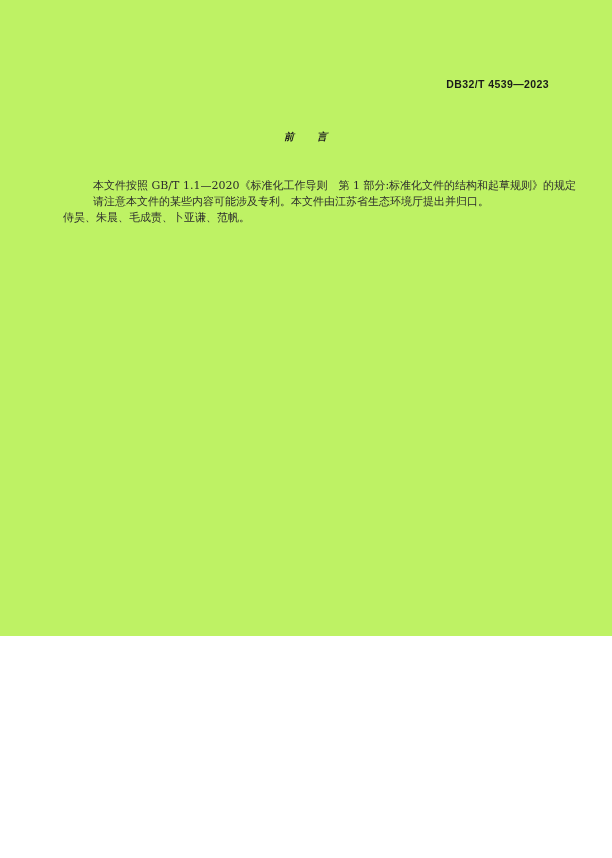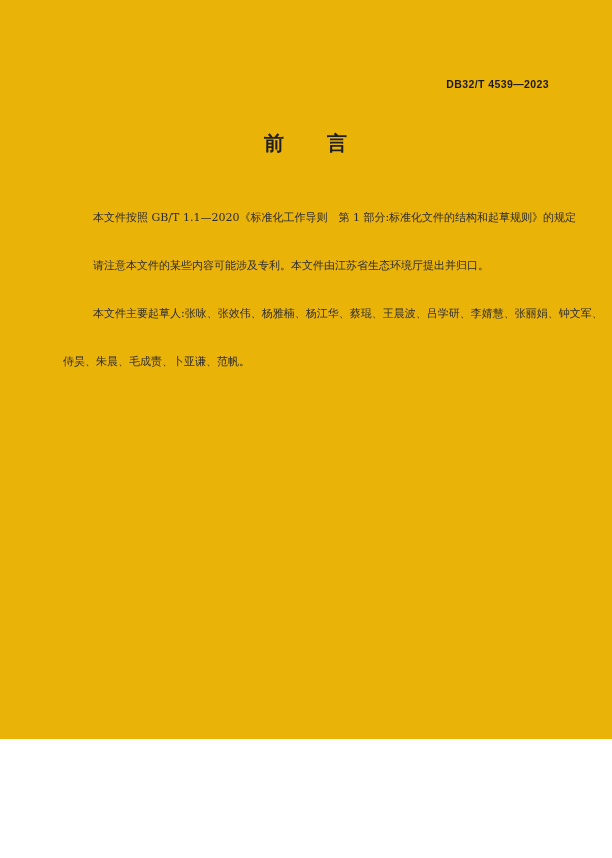--- a/index.html
+++ b/index.html
@@ -3,22 +3,22 @@
 <meta charset="utf-8">
 <style>
   html, body {
     margin: 0;
     padding: 0;
     background: #ffffff;
   }
   .page {
     position: relative;
     width: 612px;
-    height: 739px;
-    background: #eab308;
+    height: 636px;
+    background: #bef264;
     overflow: hidden;
     color: #2d2d2d;
   }
   .doc-number {
     position: absolute;
     top: 78px;
     right: 63px;
     font-family: "Liberation Sans", "DejaVu Sans", sans-serif;
     font-weight: 700;
     font-size: 10.5px;
@@ -27,37 +27,37 @@
   }
   .page-title {
     position: absolute;
     top: 130px;
     left: 0;
     width: 100%;
     margin: 0;
     text-align: center;
     font-family: "DejaVu Sans", "Liberation Sans", sans-serif;
     font-weight: 700;
-    font-size: 20px;
+    font-size: 10px;
     color: #1f1f1f;
     letter-spacing: 1px;
+    font-style: italic;
   }
   .body-block {
     position: absolute;
     top: 178px;
     left: 63px;
     width: 496px;
     font-family: "DejaVu Serif", "Liberation Serif", serif;
     font-size: 11px;
     line-height: 15.9px;
     color: #2d2d2d;
   }
   .line {
     white-space: nowrap;
-    margin-top: 32px;
   }
   .line.indent {
     padding-left: 30px;
   }
   .page-number {
     position: absolute;
     top: 789px;
     right: 73px;
     font-family: "DejaVu Serif", "Liberation Serif", serif;
     font-weight: 700;
@@ -70,19 +70,18 @@
 
 <div class="page">
 
   <div class="doc-number">DB32/T 4539—2023</div>
 
   <h1 class="page-title">前　　言</h1>
 
   <div class="body-block">
     <div class="line indent">本文件按照 GB/T 1.1—2020《标准化工作导则　第 1 部分:标准化文件的结构和起草规则》的规定</div>
     <div class="line indent">请注意本文件的某些内容可能涉及专利。本文件由江苏省生态环境厅提出并归口。</div>
-    <div class="line indent">本文件主要起草人:张咏、张效伟、杨雅楠、杨江华、蔡琨、王晨波、吕学研、李婧慧、张丽娟、钟文军、</div>
     <div class="line">侍昊、朱晨、毛成责、卜亚谦、范帆。</div>
   </div>
 
   <div class="page-number">Ⅲ</div>
 
 </div>
 
 </body></html>

